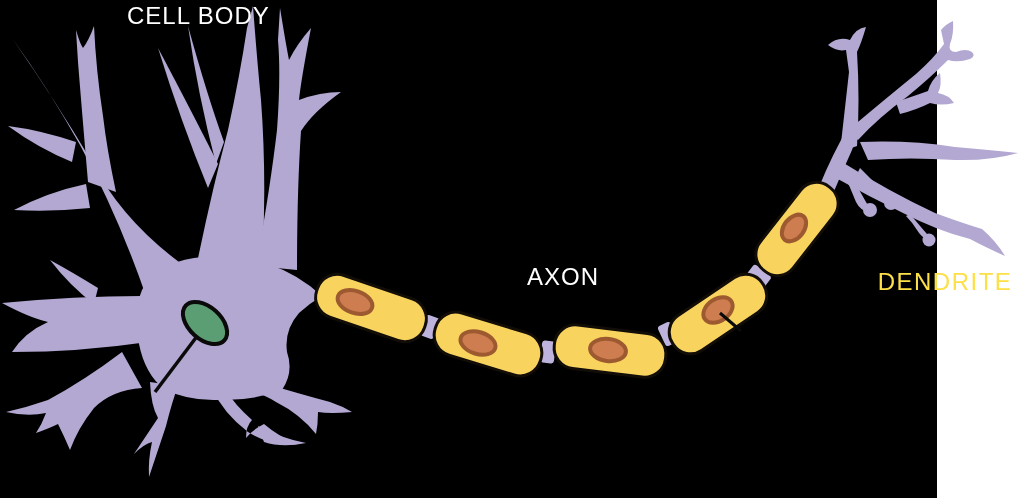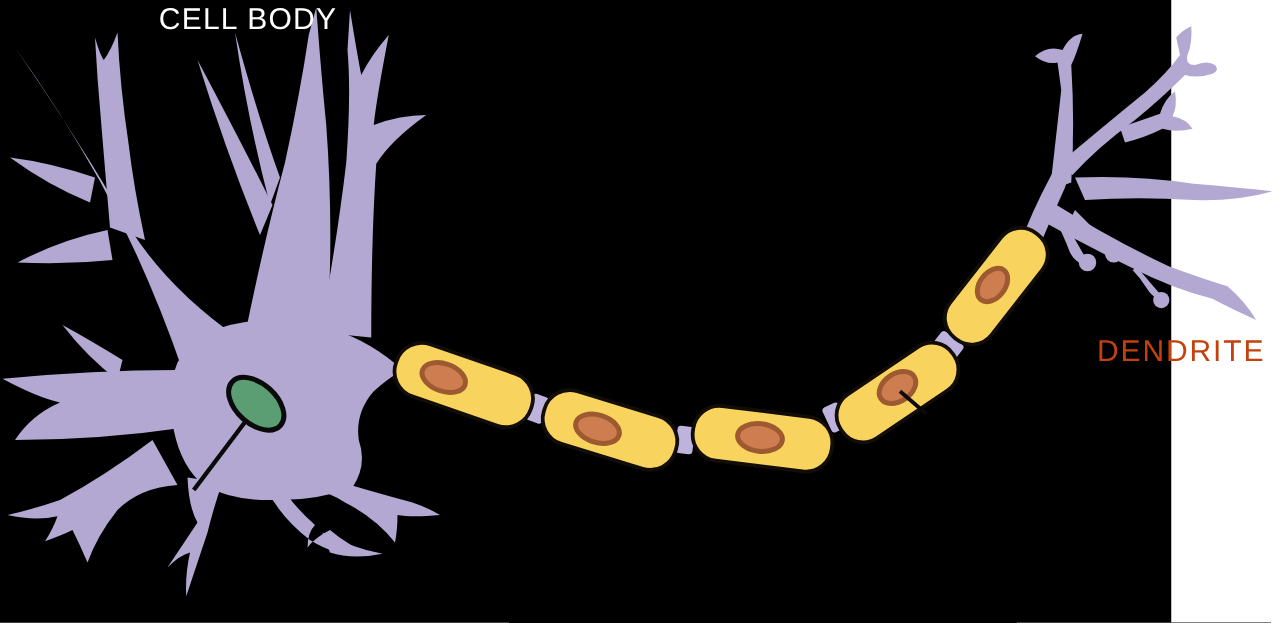--- a/index.html
+++ b/index.html
@@ -109,16 +109,17 @@
       <ellipse transform="translate(478,343) rotate(17)" rx="18" ry="11" stroke-width="4" fill="#cd7d50" stroke="#9d5a30"></ellipse>
       <ellipse transform="translate(608,350) rotate(7)" rx="18" ry="11" stroke-width="4" fill="#cd7d50" stroke="#9d5a30"></ellipse>
       <ellipse transform="translate(718,310) rotate(-34)" rx="16" ry="11" stroke-width="4" fill="#cd7d50" stroke="#9d5a30"></ellipse>
       <ellipse transform="translate(794,228) rotate(-52)" rx="15" ry="10" stroke-width="4" fill="#cd7d50" stroke="#9d5a30"></ellipse>
 
       <line x1="720" y1="313" x2="741" y2="331" stroke-width="3" stroke="#0a0a0a"></line>
     </g>
   </svg>
 
   <div class="label label-cellbody" style="color: rgb(255, 255, 255);">CELL BODY</div>
-  <div class="label label-dendrite" style="color: #c2410c;">
+  <div class="label label-axon" style="color: rgb(255, 255, 255);">AXON</div>
+  <div class="label label-dendrite" style="color: #fde047;">
     <div>DENDRITE</div>
   </div>
 </div>
 
 </body></html>

